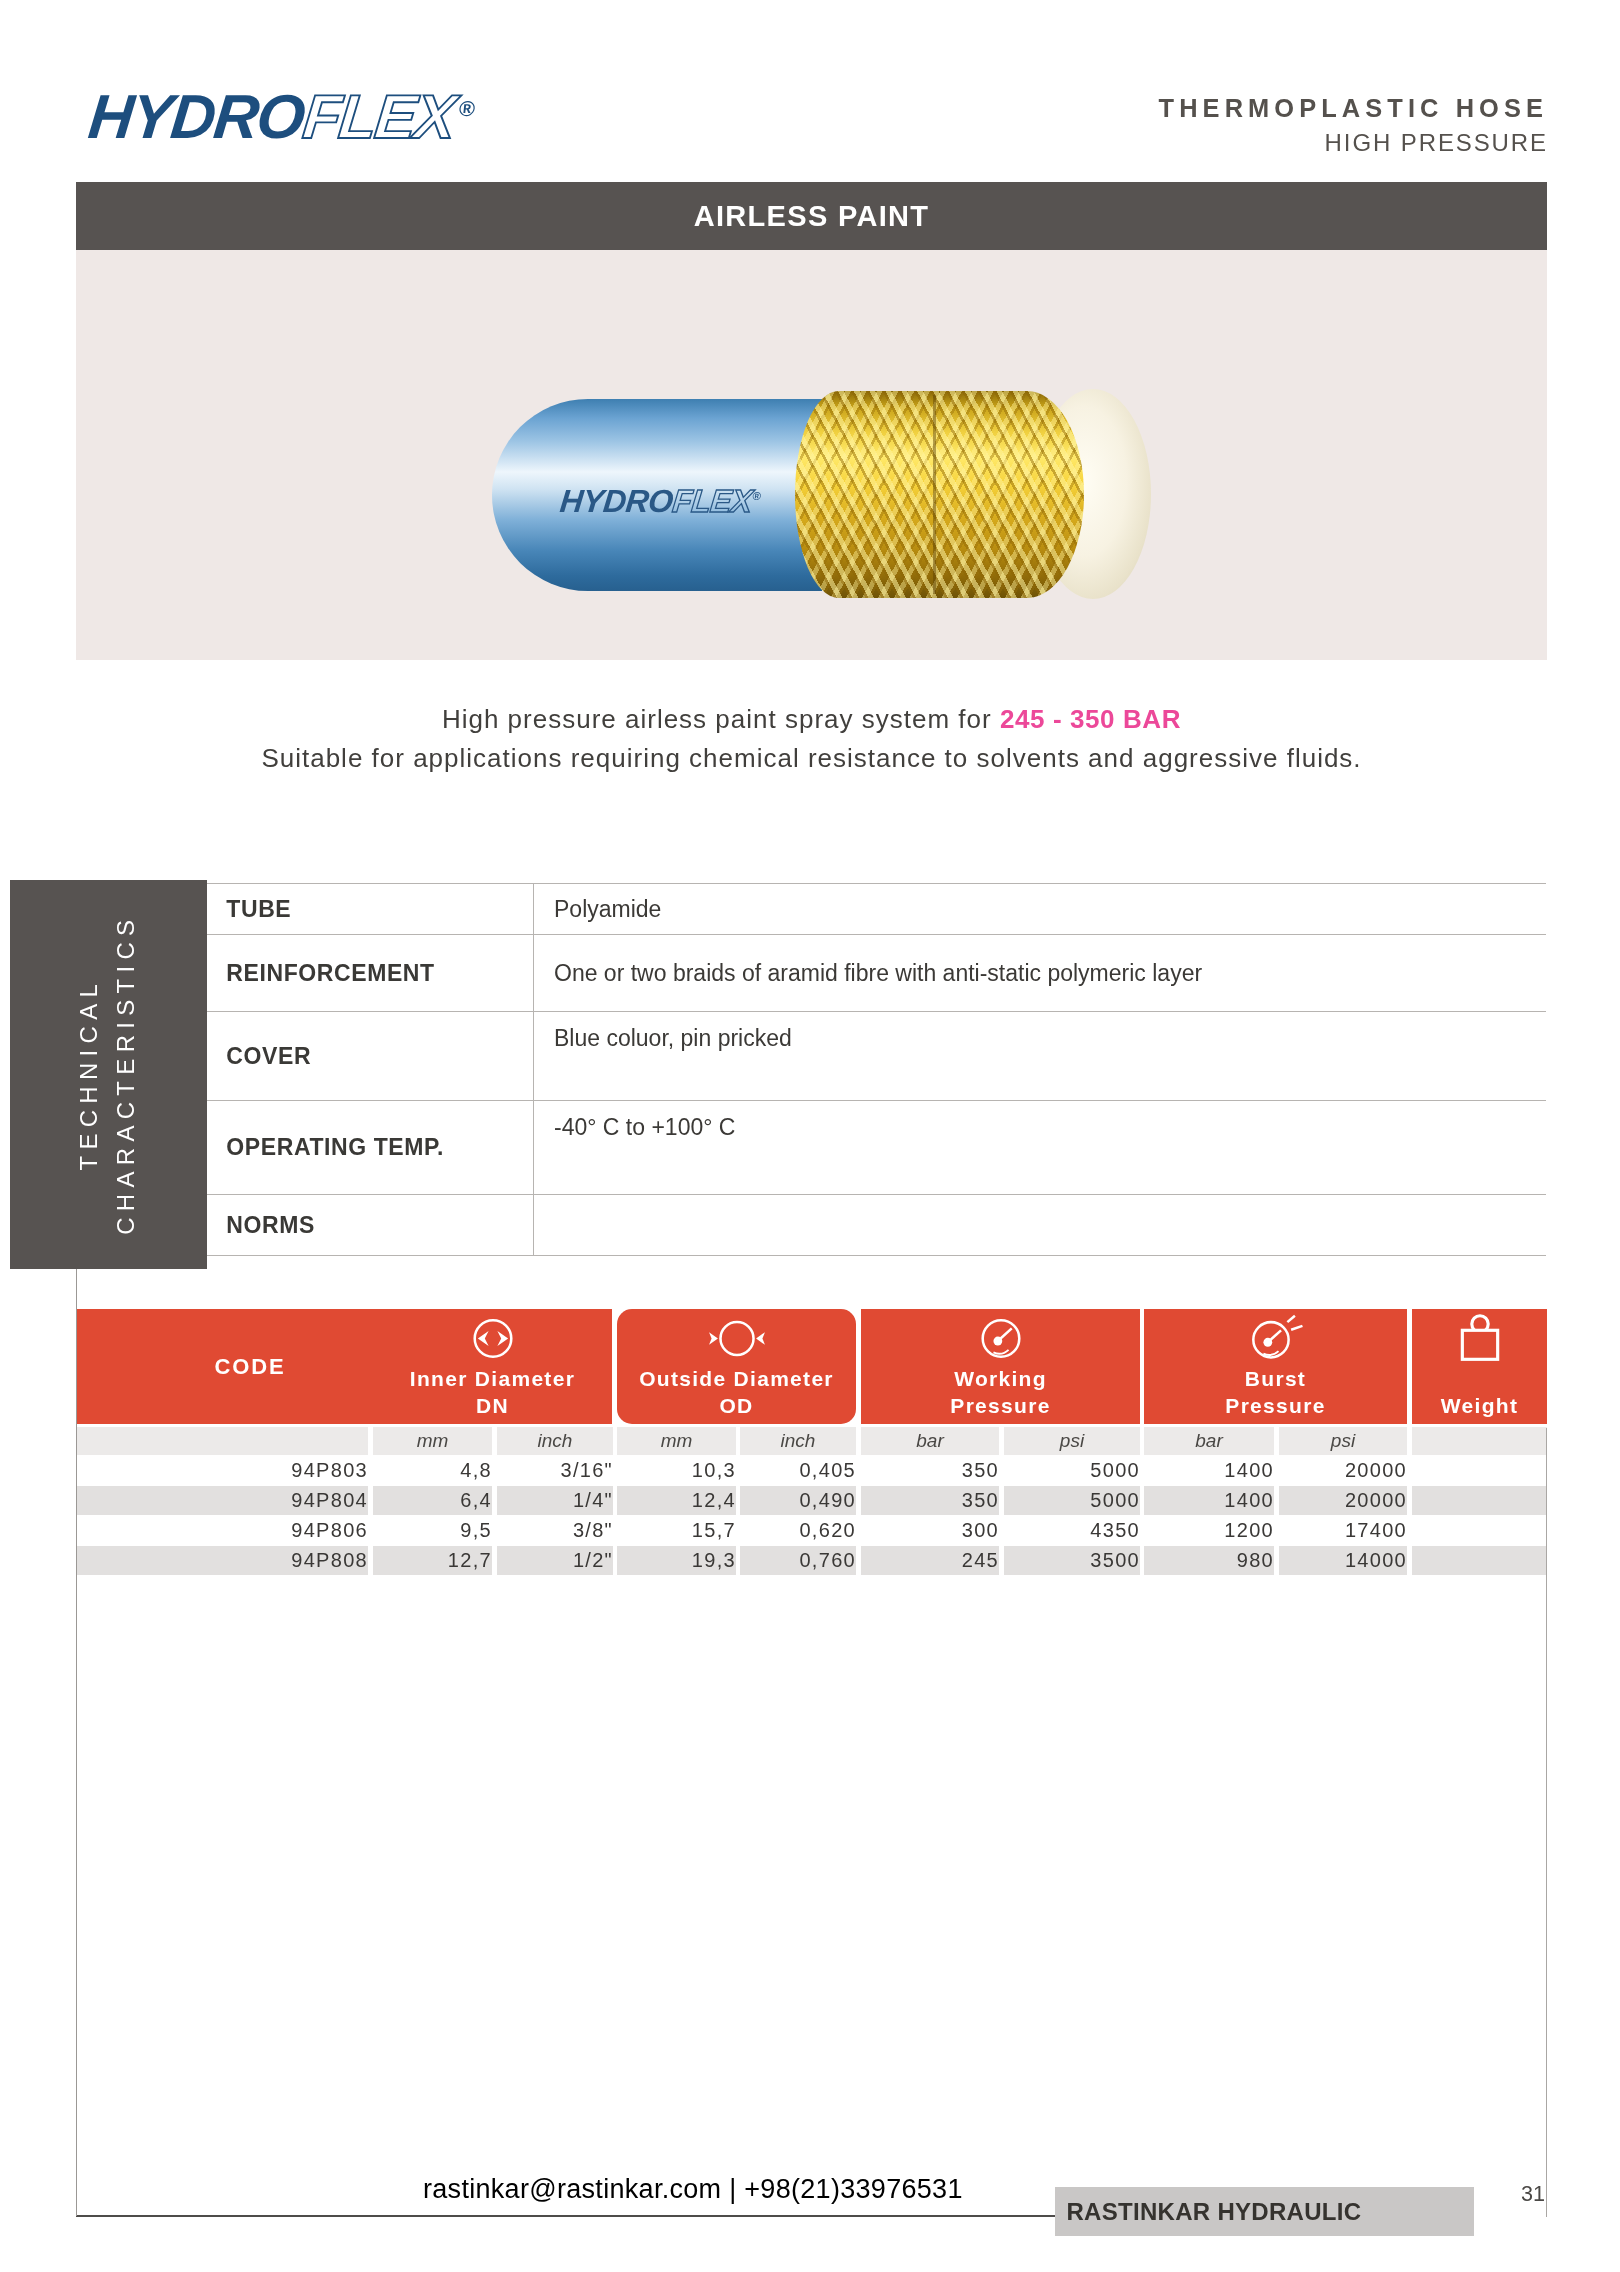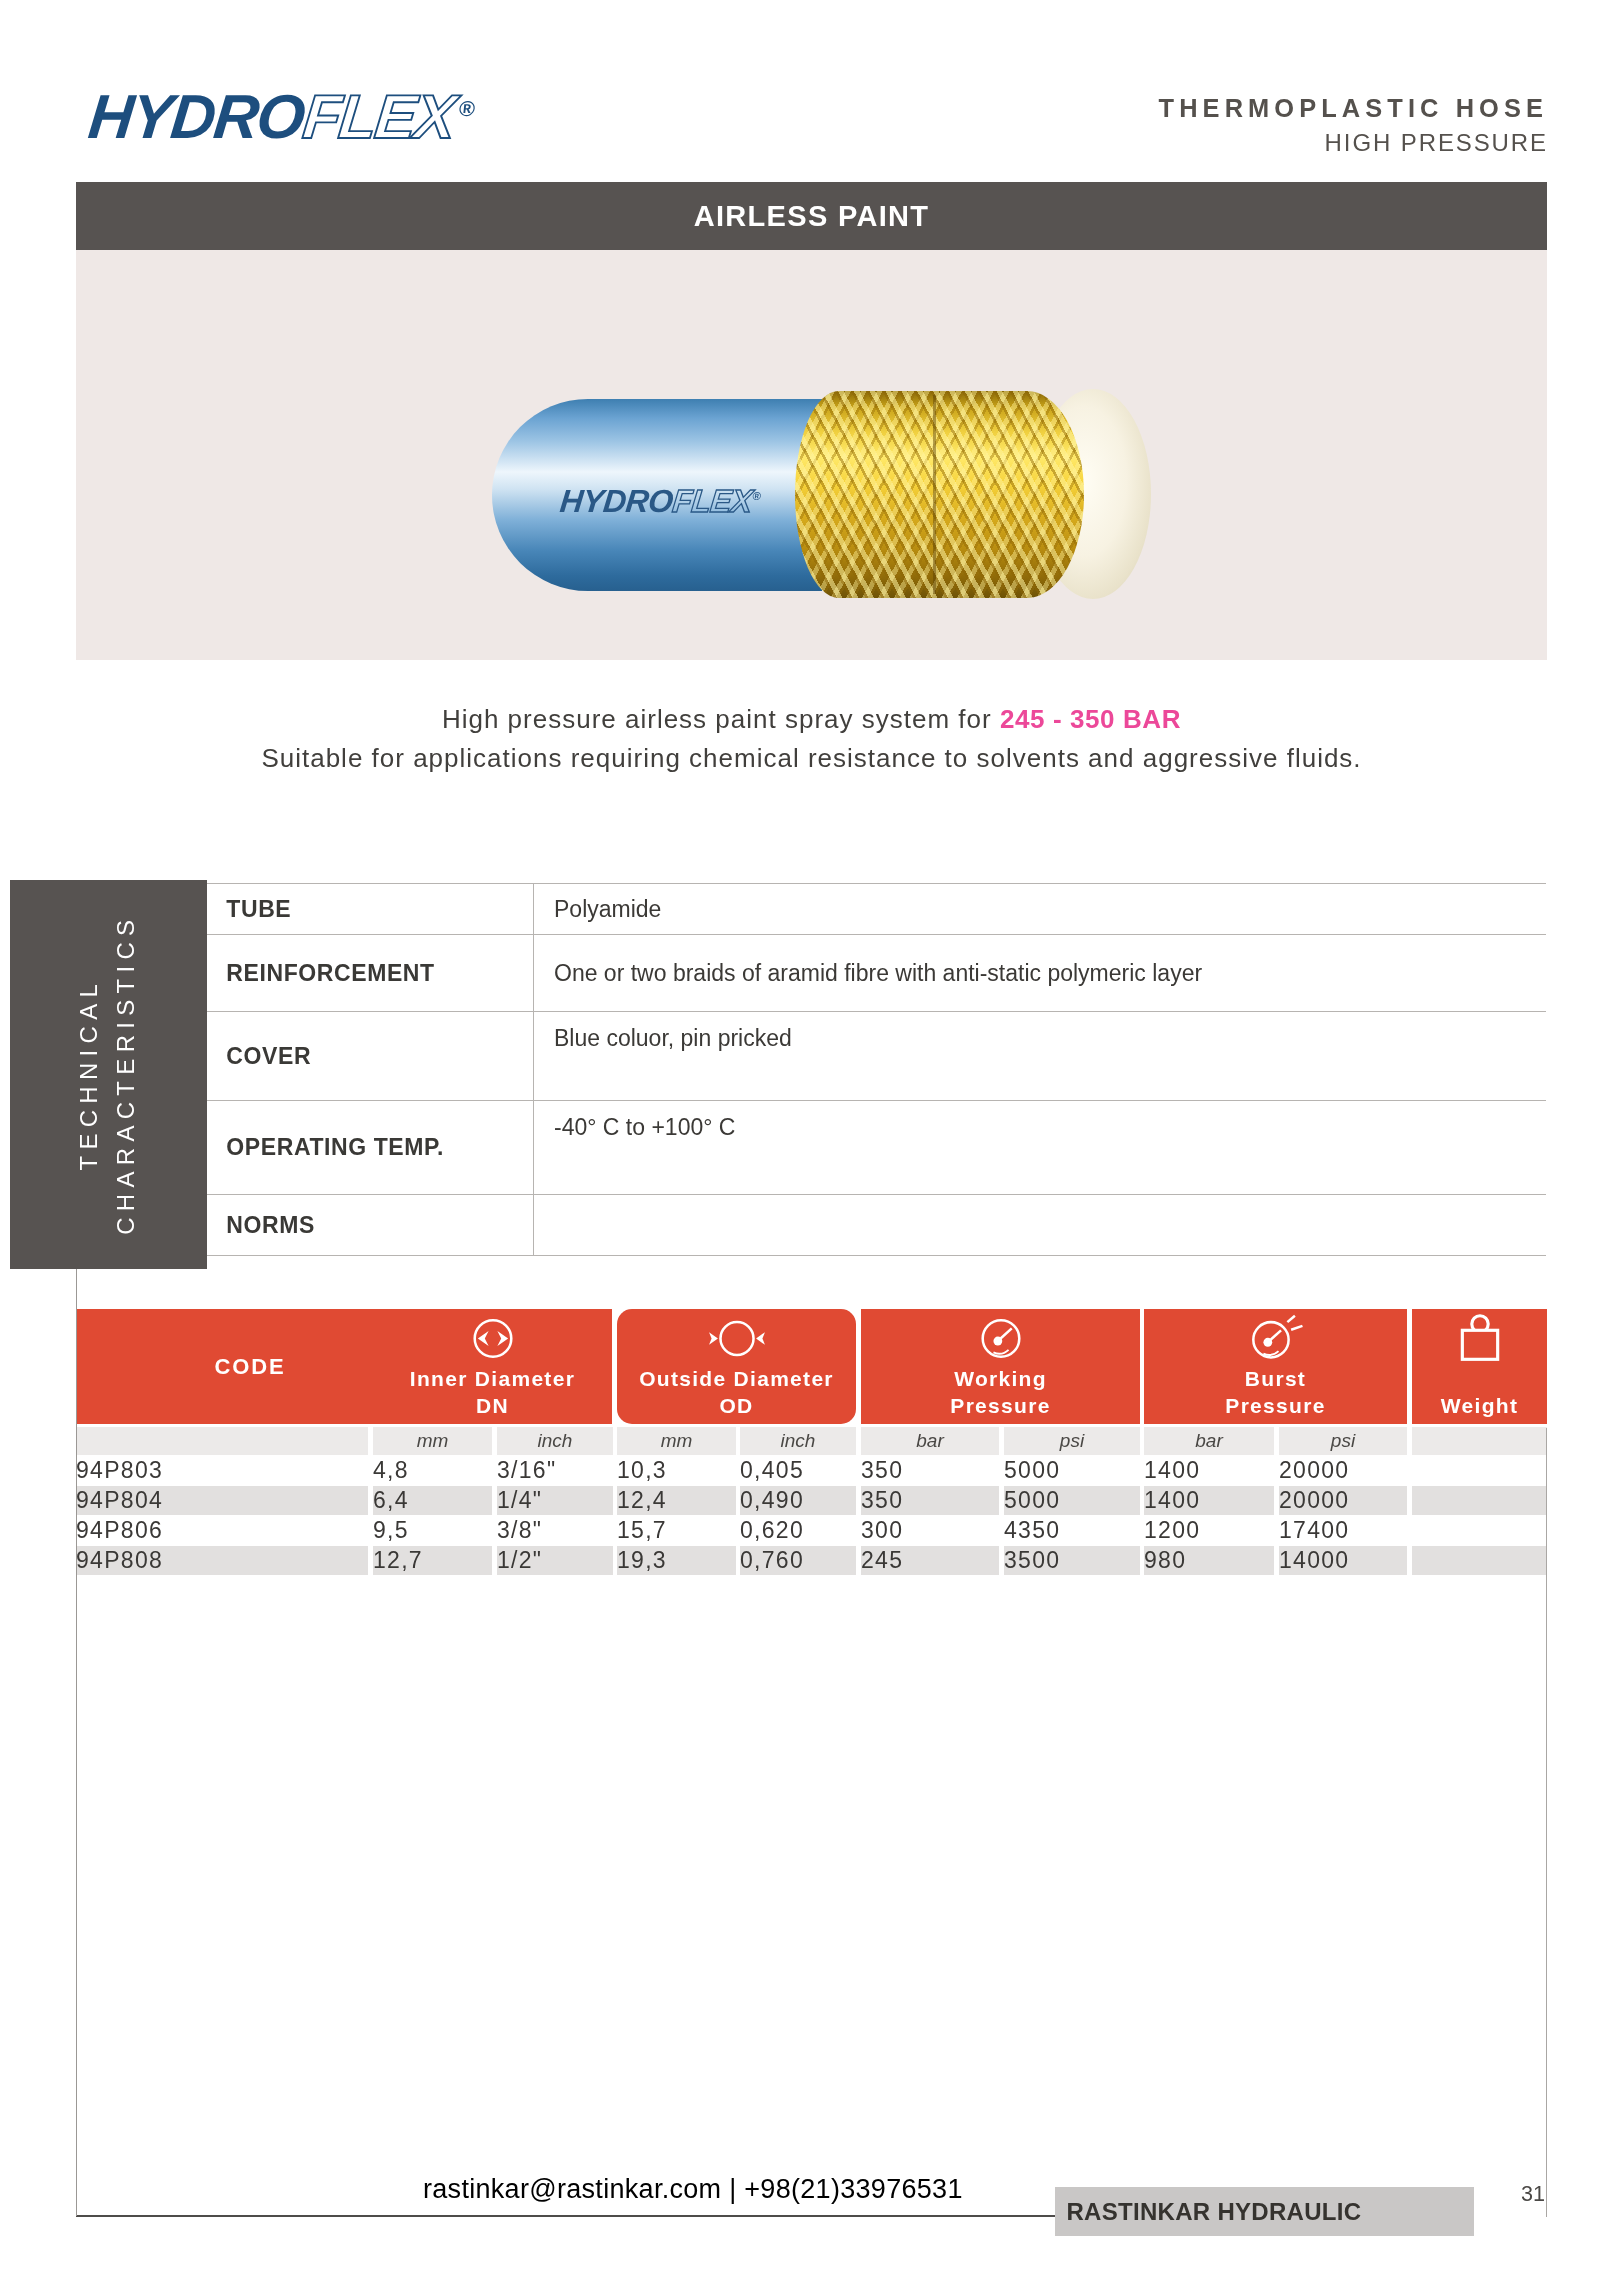--- a/index.html
+++ b/index.html
@@ -72,21 +72,21 @@
   .rl1,.rl2,.rlc{position:absolute;width:100%;font-size:21px;font-weight:700;letter-spacing:1.3px;}
   .rl1{bottom:33px;} .rl2{bottom:6.3px;} .rlc{top:50%;transform:translateY(-50%);font-size:22px;letter-spacing:1.9px;}
   .hicon{position:absolute;top:3.8px;left:50%;transform:translateX(-50%);}
 
   .c0{left:76px;width:292px;} .c1{left:373px;width:119px;} .c2{left:497px;width:116px;}
   .c3{left:617px;width:119px;} .c4{left:740px;width:116px;} .c5{left:861px;width:138px;}
   .c6{left:1004px;width:136px;} .c7{left:1144px;width:130px;} .c8{left:1279px;width:128px;}
   .c9{left:1412px;width:135px;}
   .sub{position:absolute;top:1427px;height:28px;line-height:28px;background:var(--subhead);
        text-align:center;font-size:19px;font-style:italic;color:#4a4845;}
-  .cell{position:absolute;height:29px;line-height:29px;text-align:left;font-size:23px;letter-spacing:1.3px;color:var(--ink);}
+  .cell{position:absolute;height:29px;line-height:29px;text-align:right;font-size:20px;letter-spacing:1.3px;color:var(--ink);}
   .r0{top:1456px;} .r1{top:1486px;} .r2{top:1516px;} .r3{top:1546px;}
   .odd{background:var(--stripe);}
 
   
   .contact{left:423px;top:2174px;font-size:27px;color:#000000;letter-spacing:0.3px;}
   .foot-rule{left:76px;top:2215px;width:980px;height:1.9px;background:#4e4c4a;}
   .company-box{left:1055px;top:2167px;width:419px;height:49px;background:#c9c7c6;display:flex;align-items:center;margin-top:20px;}
   .company-box span{font-size:24px;font-weight:700;color:#35332f;letter-spacing:0.3px;padding-left:11.4px;}
   .pagenum{left:1521px;top:2181px;font-size:21.6px;color:#4a4845;}
 

